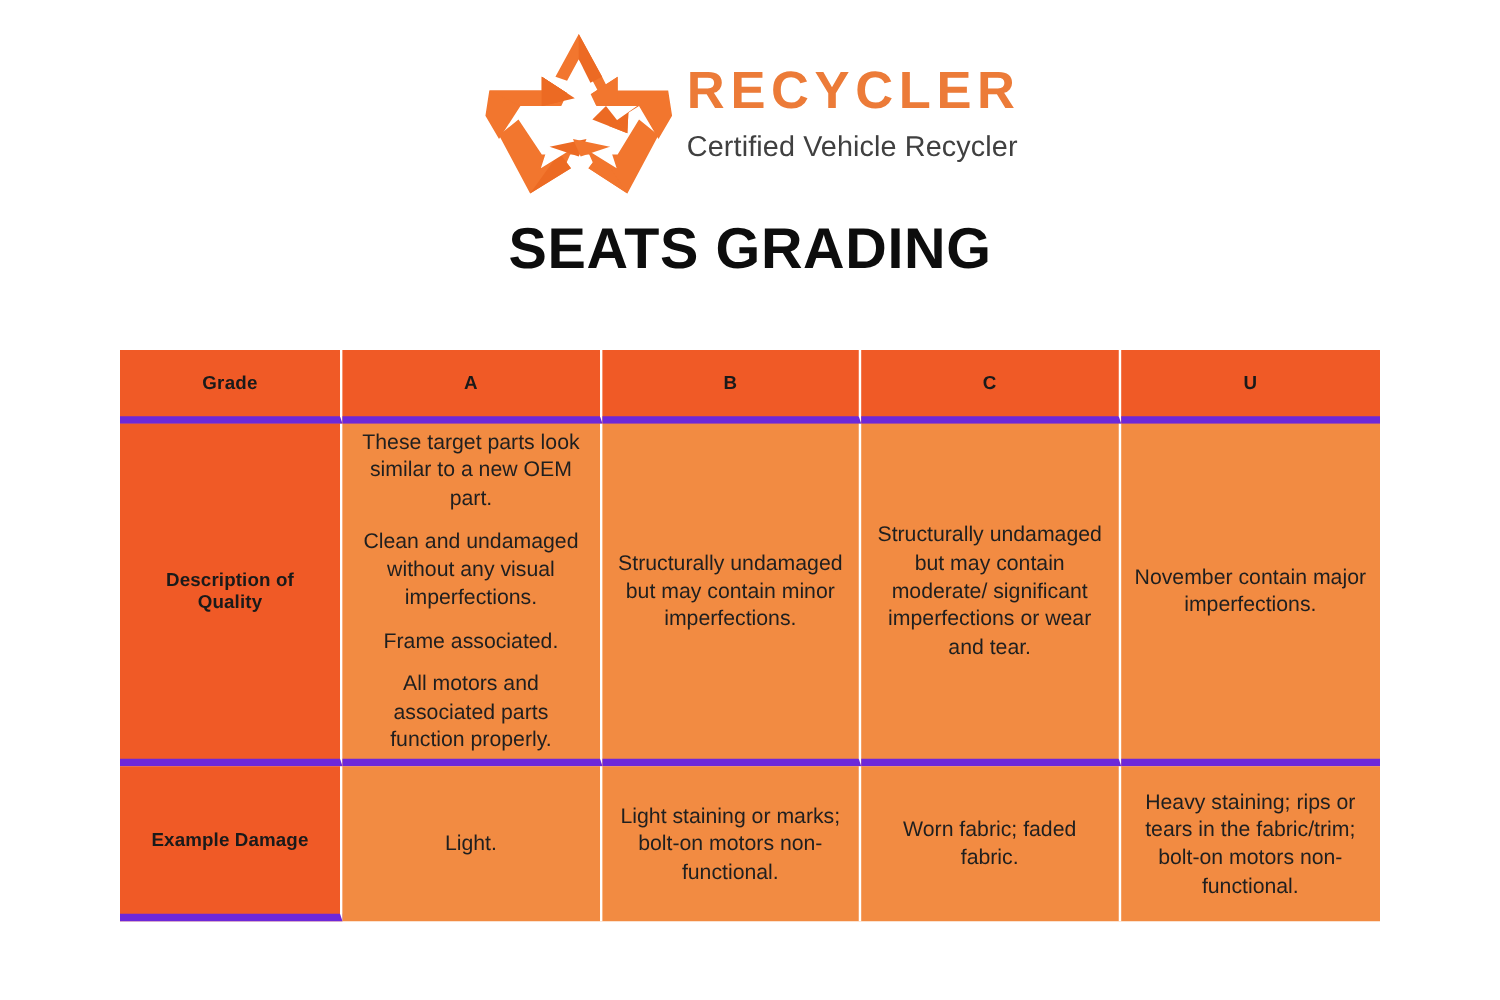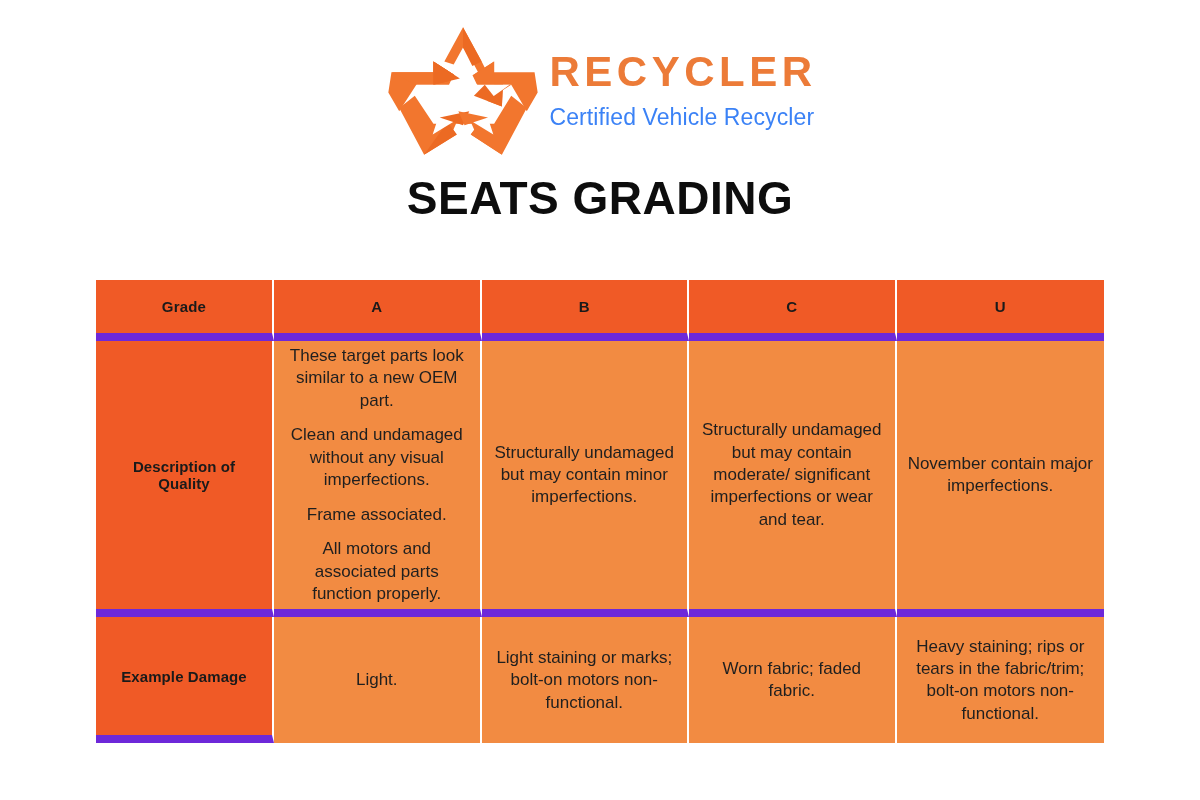--- a/index.html
+++ b/index.html
@@ -47,21 +47,21 @@
     font-size: 42px;
     font-weight: bold;
     letter-spacing: 4.5px;
     color: #EC7B38;
     line-height: 1.0;
     white-space: nowrap;
   }
   .logo-tagline {
     font-size: 23px;
     font-weight: normal;
-    color: #3b82f6;
+    color: #404040;
     line-height: 1.0;
     margin-top: 13px;
     letter-spacing: 0.1px;
     white-space: nowrap;
   }
 
   
   .page-title {
     text-align: center;
     font-size: 46px;
@@ -90,21 +90,21 @@
     width: 1008px;
     table-layout: fixed;
     background: #ffffff;
   }
   table.grading-table col.c-label { width: 178px; }
   table.grading-table col.c-grade { width: 207.5px; }
 
   .grading-table th,
   .grading-table td {
     border-right: 2px solid #ffffff;
-    border-bottom: 8px solid #6d28d9;
+    border-bottom: 6px solid #6d28d9;
     padding: 4px 10px;
     vertical-align: middle;
     text-align: center;
   }
   .grading-table th:last-child,
   .grading-table td:last-child { border-right: none; }
   .grading-table tr:last-child td { border-bottom: none; }
 
   .grading-table thead th {
     background: #F05A26;

